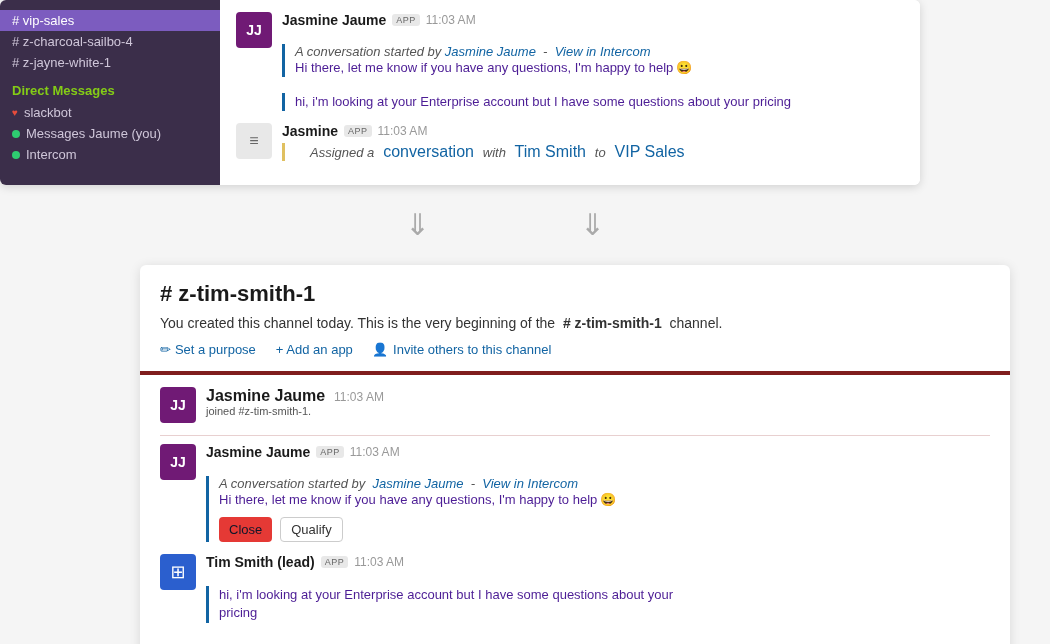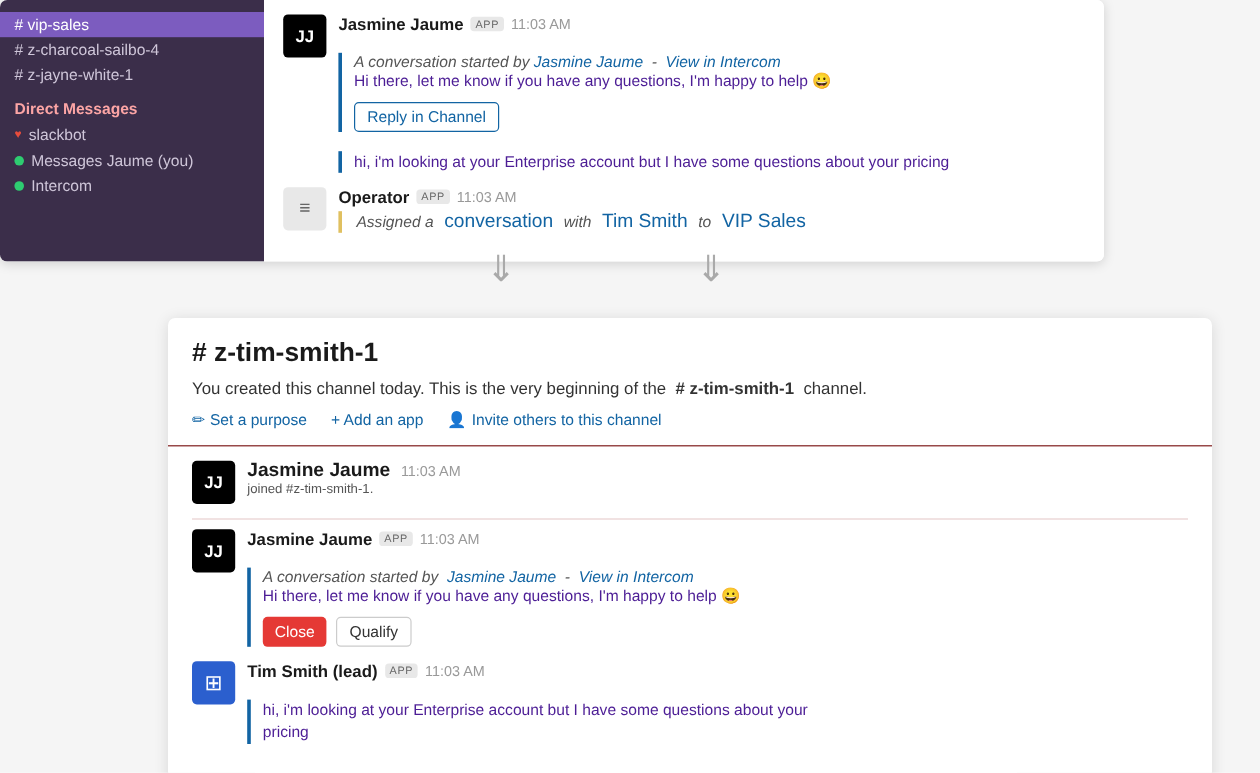--- a/index.html
+++ b/index.html
@@ -42,21 +42,21 @@
       gap: 4px;
     }
     .sidebar-channel.active {
       background: #7c5cbf;
       color: white;
     }
     .sidebar-section-label {
       padding: 10px 12px 4px;
       font-size: 13px;
       font-weight: 600;
-      color: #fca5a5;
+      color: #84cc16;
     }
     .sidebar-dm {
       padding: 3px 12px;
       font-size: 13px;
       cursor: pointer;
       display: flex;
       align-items: center;
       gap: 6px;
     }
     .dm-dot {
@@ -90,21 +90,21 @@
       flex-shrink: 0;
       object-fit: cover;
       background: #ccc;
       display: flex;
       align-items: center;
       justify-content: center;
       font-size: 14px;
       font-weight: bold;
       color: white;
     }
-    .avatar-jasmine { background: #000000; }
+    .avatar-jasmine { background: #701a75; }
 
     .msg-content { flex: 1; }
     .msg-header {
       display: flex;
       align-items: center;
       gap: 6px;
       margin-bottom: 2px;
     }
     .msg-sender {
       font-weight: 700;
@@ -134,21 +134,21 @@
       color: #555;
       font-size: 13px;
     }
     .msg-link {
       color: #1264a3;
       text-decoration: none;
     }
 
     .left-border {
       border-left: 3px solid #14532d;
-      padding-left: 12px;
+      padding-left: 25px;
       margin-top: 4px;
     }
     .left-border-blue {
       border-left: 3px solid #1264a3;
       padding-left: 10px;
       margin-top: 16px;
     }
 
     .btn-reply-channel {
       border: 1.5px solid #1264a3;
@@ -185,21 +185,21 @@
       left: 140px;
       width: 870px;
       background: white;
       border-radius: 6px;
       box-shadow: 0 2px 12px rgba(0,0,0,0.12);
       overflow: hidden;
     }
 
     .channel-header {
       padding: 16px 20px 8px;
-      border-bottom: 1px solid #7f1d1d;
+      border-bottom: 4px solid #7f1d1d;
     }
     .channel-title {
       font-size: 22px;
       font-weight: 700;
       color: #1a1a1a;
       margin-bottom: 6px;
     }
     .channel-desc {
       font-size: 14px;
       color: #333;
@@ -243,21 +243,21 @@
     }
 
     .divider-line {
       border: none;
       border-top: 1px solid #e8d0d0;
       margin: 8px 0;
     }
 
     .close-btn {
       background: #e53935;
-      color: #ffffff;
+      color: #0f172a;
       border: none;
       padding: 4px 10px;
       border-radius: 4px;
       font-size: 13px;
       cursor: pointer;
       font-weight: 500;
     }
     .qualify-btn {
       background: white;
       color: #333;
@@ -383,38 +383,37 @@
           <span class="msg-time">11:03 AM</span>
         </div>
         <div class="left-border-blue">
           <div class="msg-italic">
             <span>A conversation started by</span>
             <a class="msg-link">Jasmine Jaume</a>
             &nbsp;-&nbsp;
             <a class="msg-link">View in Intercom</a>
           </div>
           <div class="msg-text">Hi there, let me know if you have any questions, I'm happy to help 😀</div>
-          <button class="btn-reply-channel">Reply in Channel</button>
         </div>
 
         <div style="margin-top:10px;">
           <div class="left-border-blue">
             <div class="msg-text">hi, i'm looking at your Enterprise account but I have some questions about your pricing</div>
           </div>
         </div>
       </div>
     </div>
 
     <div class="msg-row">
       <div class="operator-avatar-wrap">
         <span class="operator-icon">≡</span>
       </div>
       <div class="msg-content">
         <div class="msg-header">
-          <span class="msg-sender">Operator</span>
+          <span class="msg-sender">Jasmine</span>
           <span class="app-badge">APP</span>
           <span class="msg-time">11:03 AM</span>
         </div>
         <div class="left-border" style="border-color:#e0c060;">
           <span class="msg-italic">Assigned a</span>
           &nbsp;<a class="msg-link">conversation</a>&nbsp;
           <span class="msg-italic">with</span>&nbsp;
           <a class="msg-link">Tim Smith</a>&nbsp;
           <span class="msg-italic">to</span>&nbsp;
           <a class="msg-link">VIP Sales</a>

